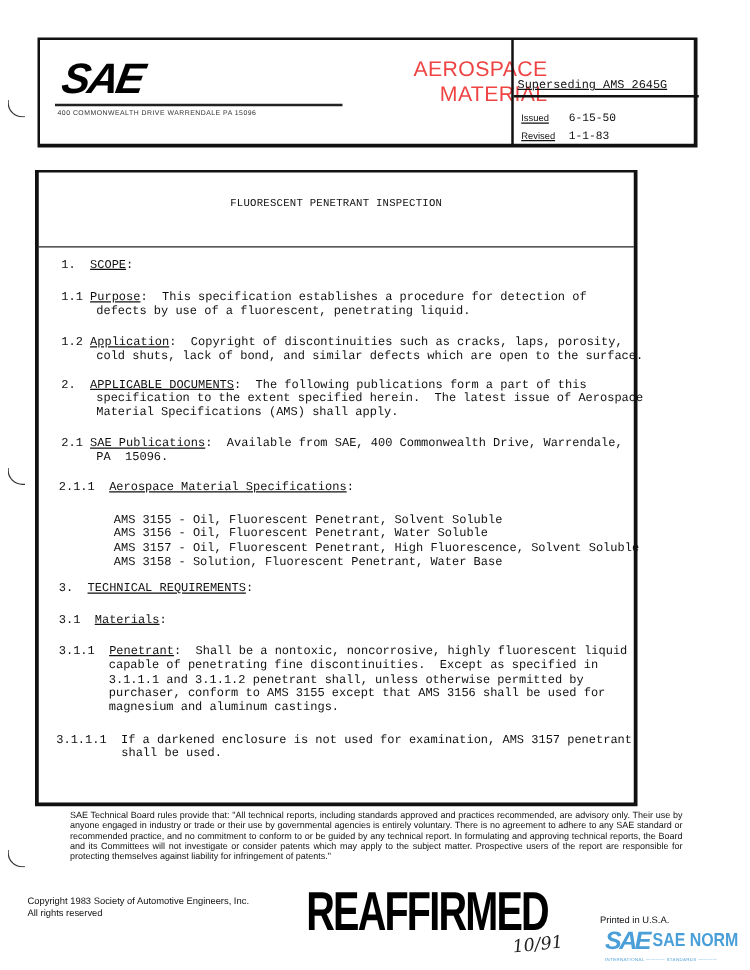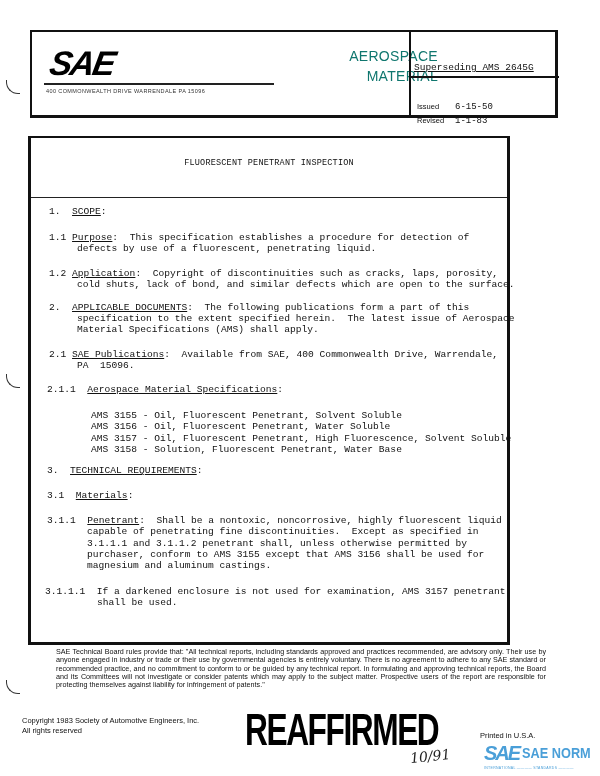--- a/index.html
+++ b/index.html
@@ -9,28 +9,28 @@
     .punch { position: absolute; width: 14px; height: 14px; border-left: 1.5px solid #333; border-bottom: 1.5px solid #333; border-radius: 0 0 0 12px; }
 
     
     .header { position: absolute; left: 30px; top: 30px; width: 528px; height: 88px; border: 2px solid #111; border-right-width: 3px; border-bottom-width: 3px; }
     .logo-area { position: absolute; left: 0; top: 0; width: 235px; height: 84px; }
     .sae-logo { position: absolute; left: 18px; top: 14px; font-family: "Liberation Sans", sans-serif; font-weight: 900; font-style: italic; font-size: 34px; letter-spacing: -2px; color: #000; transform: skewX(-10deg); line-height: 34px; }
     .tagline { position: absolute; left: 96px; top: 14px; font-weight: bold; font-style: italic; font-size: 10.5px; line-height: 10px; color: #000; letter-spacing: -0.3px; }
     .addr-rule { position: absolute; left: 12px; top: 51px; width: 230px; height: 1.5px; background: #222; }
     .address { position: absolute; left: 14px; top: 56px; font-size: 5.5px; letter-spacing: 0.4px; color: #333; white-space: nowrap; }
 
-    .title-block { position: absolute; left: 236px; top: 14px; width: 170px; text-align: right; font-size: 14px; line-height: 20px; color: #0f766e; letter-spacing: 0.3px; }
+    .title-block { position: absolute; left: 236px; top: 14px; width: 170px; text-align: right; font-size: 17px; line-height: 20px; color: #ef4444; letter-spacing: 0.3px; }
 
     .ams-box { position: absolute; left: 377px; top: 0; width: 148px; height: 85px; border-left: 2px solid #111; }
     .ams-number { position: absolute; left: 4px; top: 4px; font-size: 22px; font-weight: normal; white-space: nowrap; }
     .ams-number b { font-weight: bold; font-size: 23px; margin-left: 10px; }
     .superseding { position: absolute; left: 3px; top: 30px; font-family: "Liberation Mono", monospace; font-size: 9.5px; text-decoration: underline; white-space: nowrap; }
     .ams-divider { position: absolute; left: 0; top: 44px; width: 148px; height: 2px; background: #111; }
-    .dates { position: absolute; left: 6px; top: 68px; font-size: 7.5px; line-height: 14px; }
+    .dates { position: absolute; left: 6px; top: 56px; font-size: 7.5px; line-height: 14px; text-decoration: underline; }
     .dates .dval { font-family: "Liberation Mono", monospace; font-size: 9px; position: absolute; left: 38px; white-space: nowrap; }
 
     
     .main { position: absolute; left: 28px; top: 136px; width: 482px; height: 509px; border: 2px solid #111; border-left-width: 3px; border-right-width: 3px; border-bottom-width: 3px; }
     .doc-title-row { position: absolute; left: 0; top: 0; width: 100%; height: 60px; border-bottom: 1.5px solid #222; }
     .doc-title { position: absolute; left: 0; top: 20px; width: 100%; text-align: center; font-family: "Liberation Mono", monospace; font-size: 8.5px; letter-spacing: 0.2px; }
 
     .body { position: absolute; left: 0; top: 60px; width: 100%; font-family: "Liberation Mono", monospace; font-size: 9.6px; line-height: 11.2px; color: #111; }
     .para { position: absolute; white-space: pre; }
     .u { text-decoration: underline; }

